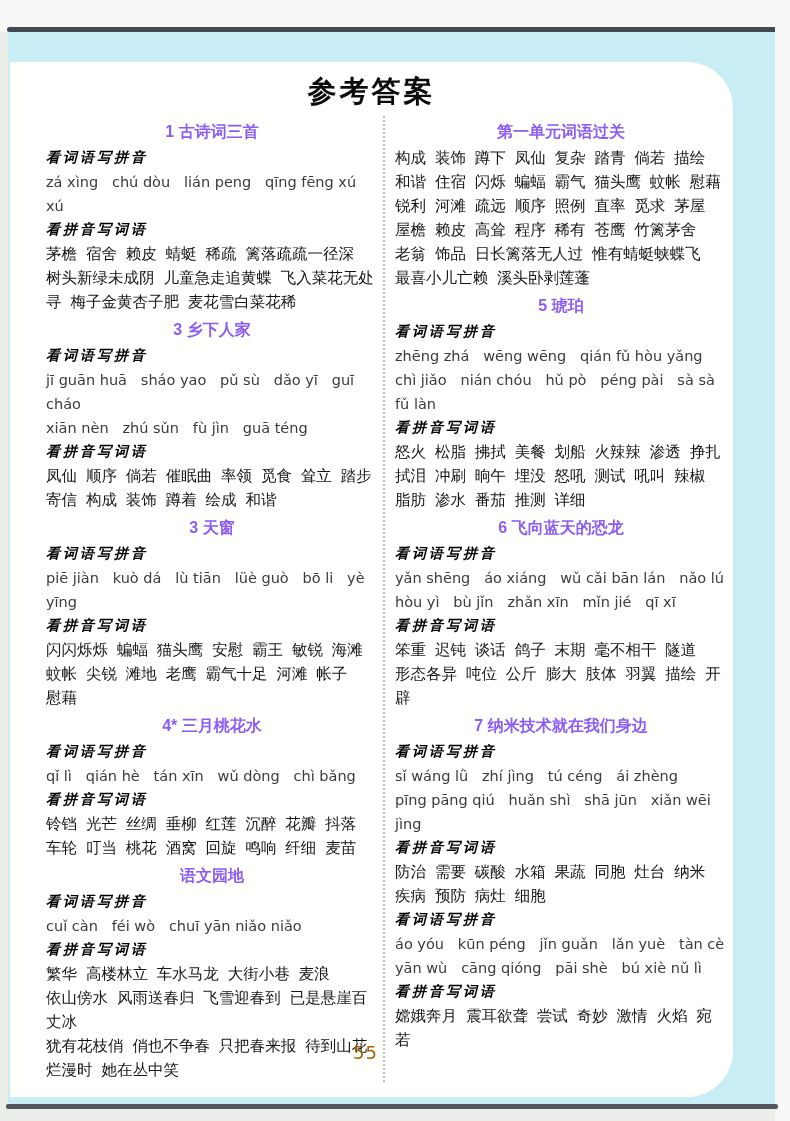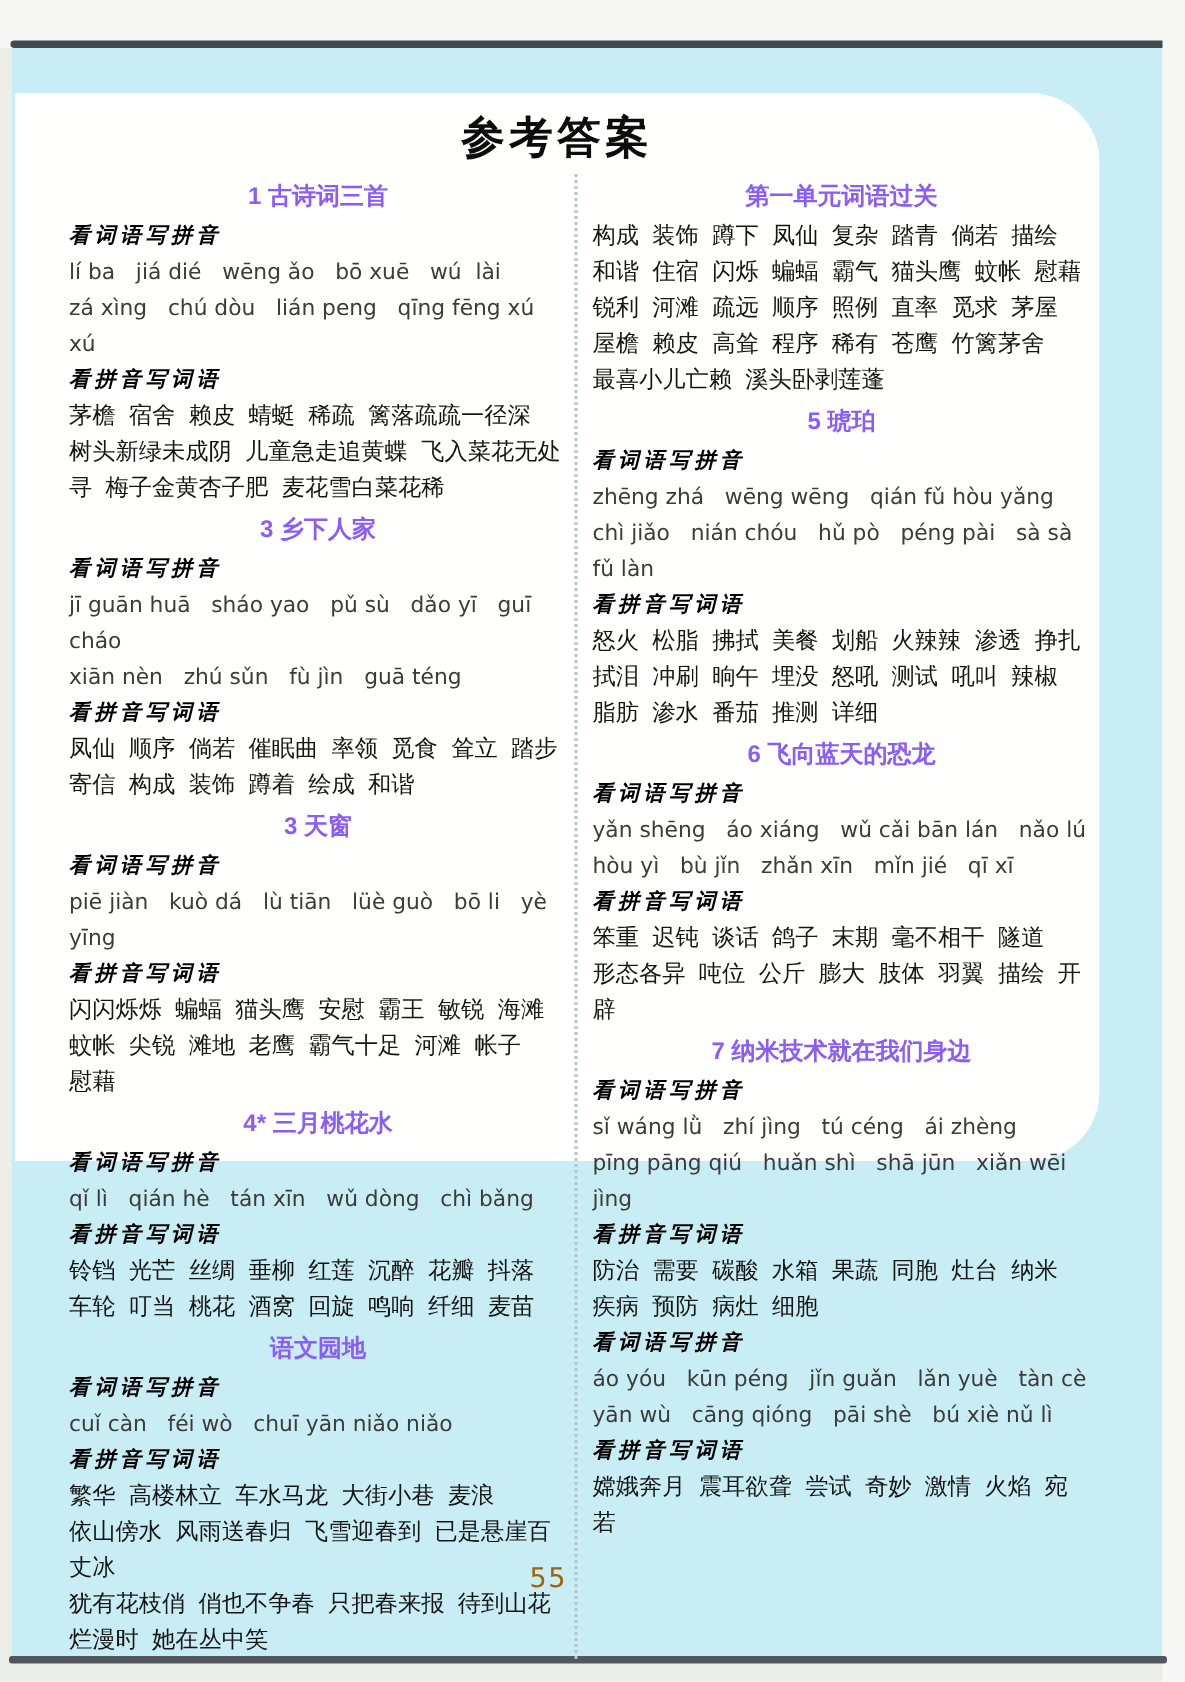--- a/index.html
+++ b/index.html
@@ -7,21 +7,21 @@
     width:790px;height:1121px;position:relative;overflow:hidden;
     background:#eceeea;
     font-family:"Liberation Sans",sans-serif;
   }
   .scan-margin-top{position:absolute;left:0;top:0;width:790px;height:32px;background:#f7f8f6;}
   .scan-edge-top{position:absolute;left:7px;top:27px;width:770px;height:5px;background:#434950;border-radius:3px;}
   .page-blue{position:absolute;left:8px;top:32px;width:767px;height:1072px;background:#c9edf5;}
   .scan-edge-bottom{position:absolute;left:6px;top:1104px;width:772px;height:5px;background:#51575d;border-radius:2px;}
   .scan-margin-right{position:absolute;left:775px;top:0;width:15px;height:1121px;background:#f7f8f6;}
   .panel{
-    position:absolute;left:10px;top:62px;width:723px;height:712px;
+    position:absolute;left:10px;top:62px;width:723px;height:1035px;
     background:#fffffd;border-radius:2px 46px 46px 0;
   }
   .page-title{
     text-align:center;margin:10px 0 4px 0;
     font-size:29px;font-weight:bold;letter-spacing:3px;color:#0c0c0c;
     font-family:"Liberation Sans",sans-serif;
   }
   .columns{display:flex;align-items:stretch;margin-top:2px;}
   .col{width:332px;}
   .col-left{margin-left:36px;}
@@ -61,21 +61,20 @@
 <div class="scan-margin-right"></div>
 <div class="scan-edge-bottom"></div>
 
 <div class="panel">
   <div class="page-title">参考答案</div>
   <div class="columns">
     <div class="col col-left" id="col-left">
         <div>
           <div class="sec-heading">1 古诗词三首</div>
           <div class="lbl">看词语写拼音</div>
-          <div class="pinyin">lí ba   jiá dié   wēng ǎo   bō xuē   wú  lài</div>
           <div class="pinyin">zá xìng   chú dòu   lián peng   qīng fēng xú xú</div>
           <div class="lbl">看拼音写词语</div>
           <div class="words">茅檐 宿舍 赖皮 蜻蜓 稀疏 篱落疏疏一径深</div>
           <div class="words">树头新绿未成阴 儿童急走追黄蝶 飞入菜花无处</div>
           <div class="words">寻 梅子金黄杏子肥 麦花雪白菜花稀</div>
         </div>
         <div>
           <div class="sec-heading">3 乡下人家</div>
           <div class="lbl">看词语写拼音</div>
           <div class="pinyin">jī guān huā   sháo yao   pǔ sù   dǎo yī   guī cháo</div>
@@ -113,20 +112,21 @@
         </div>
       </div>
     <div class="col-divider"></div>
     <div class="col col-right" id="col-right">
         <div>
           <div class="sec-heading">第一单元词语过关</div>
           <div class="words">构成 装饰 蹲下 凤仙 复杂 踏青 倘若 描绘</div>
           <div class="words">和谐 住宿 闪烁 蝙蝠 霸气 猫头鹰 蚊帐 慰藉</div>
           <div class="words">锐利 河滩 疏远 顺序 照例 直率 觅求 茅屋</div>
           <div class="words">屋檐 赖皮 高耸 程序 稀有 苍鹰 竹篱茅舍</div>
+          <div class="words">老翁 饰品 日长篱落无人过 惟有蜻蜓蛱蝶飞</div>
           <div class="words">最喜小儿亡赖 溪头卧剥莲蓬</div>
         </div>
         <div>
           <div class="sec-heading">5 琥珀</div>
           <div class="lbl">看词语写拼音</div>
           <div class="pinyin">zhēng zhá   wēng wēng   qián fǔ hòu yǎng</div>
           <div class="pinyin">chì jiǎo   nián chóu   hǔ pò   péng pài   sà sà</div>
           <div class="pinyin">fǔ làn</div>
           <div class="lbl">看拼音写词语</div>
           <div class="words">怒火 松脂 拂拭 美餐 划船 火辣辣 渗透 挣扎</div>

